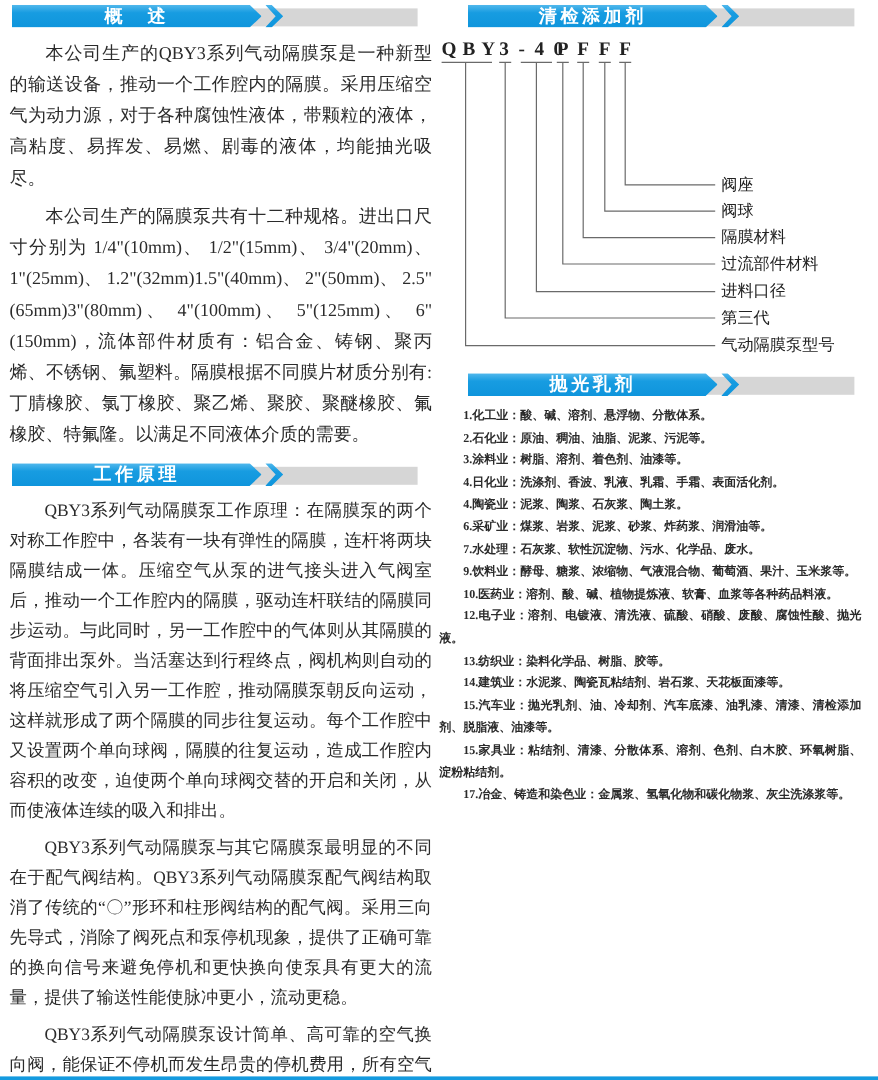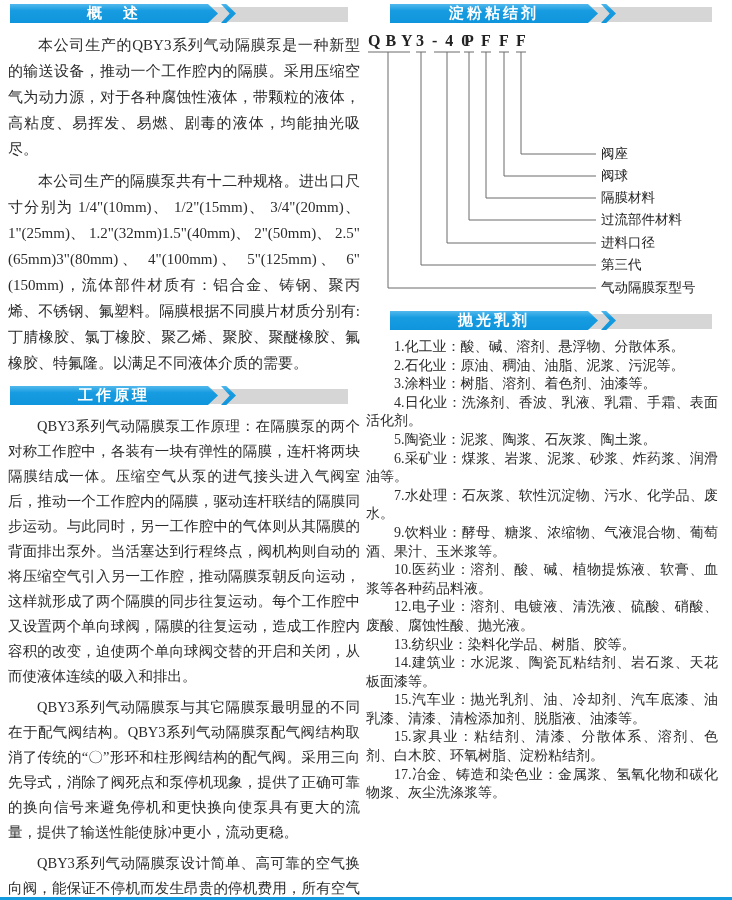--- a/index.html
+++ b/index.html
@@ -43,21 +43,21 @@
   .ov-first{margin-top:9px;}
   .ov{margin-top:6px;}
   .pr{font-size:14.5px;line-height:25px;margin-top:6px;}
   .pr-first{margin-top:9px;}
   .principle-hdr{margin-top:10px;}
 
   .usage-hdr{margin-top:9px;}
   .usage-list{margin-top:8px;}
   .usage-item{
     margin:0;text-align:justify;text-indent:2em;
-    font-size:14px;line-height:18.6px;
+    font-size:10px;line-height:18.6px;font-weight:bold;
   }
 
   .model-diagram{display:block;margin-top:7px;}
   .model-diagram text{fill:#222;}
   .code-text{font-size:16px;font-weight:bold;letter-spacing:2px;}
   .code-text-w{font-size:16px;font-weight:bold;letter-spacing:5px;}
   .lbl-text{font-size:13.5px;}
   .leader{stroke:#6a6a6a;stroke-width:1;fill:none;}
 
   .bottom-rule{position:absolute;left:0;right:0;bottom:0;height:3px;background:#149adf;}
@@ -91,21 +91,21 @@
     <p class="body-text pr pr-first">QBY3系列气动隔膜泵工作原理：在隔膜泵的两个对称工作腔中，各装有一块有弹性的隔膜，连杆将两块隔膜结成一体。压缩空气从泵的进气接头进入气阀室后，推动一个工作腔内的隔膜，驱动连杆联结的隔膜同步运动。与此同时，另一工作腔中的气体则从其隔膜的背面排出泵外。当活塞达到行程终点，阀机构则自动的将压缩空气引入另一工作腔，推动隔膜泵朝反向运动，这样就形成了两个隔膜的同步往复运动。每个工作腔中又设置两个单向球阀，隔膜的往复运动，造成工作腔内容积的改变，迫使两个单向球阀交替的开启和关闭，从而使液体连续的吸入和排出。</p>
     <p class="body-text pr">QBY3系列气动隔膜泵与其它隔膜泵最明显的不同在于配气阀结构。QBY3系列气动隔膜泵配气阀结构取消了传统的“〇”形环和柱形阀结构的配气阀。采用三向先导式，消除了阀死点和泵停机现象，提供了正确可靠的换向信号来避免停机和更快换向使泵具有更大的流量，提供了输送性能使脉冲更小，流动更稳。</p>
     <p class="body-text pr">QBY3系列气动隔膜泵设计简单、高可靠的空气换向阀，能保证不停机而发生昂贵的停机费用，所有空气阀部件可在不拆开流动部分的情况下进行更换。铝质部件经特殊处理能换抵御不洁空气造成腐蚀换向阀中塑料材质的滑块坚固耐用，不易损坏，保证气路通畅，换向灵活。</p>
   </div>
 
   <div class="col col-right">
 
     <div class="sec-hdr hdr-r">
       <div class="hdr-gray"></div>
       <div class="hdr-blue">
-        <span>淀粉粘结剂</span>
+        <span>清检添加剂</span>
       </div>
       <div class="hdr-chev"></div>
     </div>
 
     <svg class="model-diagram" width="352" height="272" viewBox="0 0 352 272" xmlns="http://www.w3.org/2000/svg">
 
       <text class="code-text-w" x="2" y="16">QBY</text>
       <text class="code-text" x="50" y="16">3 - 4 0</text>
       <text class="code-text" x="98" y="16">P</text>
       <text class="code-text" x="115" y="16">F</text>
@@ -144,21 +144,21 @@
         <span>抛光乳剂</span>
       </div>
       <div class="hdr-chev"></div>
     </div>
 
     <div class="usage-list">
       <p class="usage-item">1.化工业：酸、碱、溶剂、悬浮物、分散体系。</p>
       <p class="usage-item">2.石化业：原油、稠油、油脂、泥浆、污泥等。</p>
       <p class="usage-item">3.涂料业：树脂、溶剂、着色剂、油漆等。</p>
       <p class="usage-item">4.日化业：洗涤剂、香波、乳液、乳霜、手霜、表面活化剂。</p>
-      <p class="usage-item">5.陶瓷业：泥浆、陶浆、石灰浆、陶土浆。</p>
+      <p class="usage-item">4.陶瓷业：泥浆、陶浆、石灰浆、陶土浆。</p>
       <p class="usage-item">6.采矿业：煤浆、岩浆、泥浆、砂浆、炸药浆、润滑油等。</p>
       <p class="usage-item">7.水处理：石灰浆、软性沉淀物、污水、化学品、废水。</p>
       <p class="usage-item">9.饮料业：酵母、糖浆、浓缩物、气液混合物、葡萄酒、果汁、玉米浆等。</p>
       <p class="usage-item">10.医药业：溶剂、酸、碱、植物提炼液、软膏、血浆等各种药品料液。</p>
       <p class="usage-item">12.电子业：溶剂、电镀液、清洗液、硫酸、硝酸、废酸、腐蚀性酸、抛光液。</p>
       <p class="usage-item">13.纺织业：染料化学品、树脂、胶等。</p>
       <p class="usage-item">14.建筑业：水泥浆、陶瓷瓦粘结剂、岩石浆、天花板面漆等。</p>
       <p class="usage-item">15.汽车业：抛光乳剂、油、冷却剂、汽车底漆、油乳漆、清漆、清检添加剂、脱脂液、油漆等。</p>
       <p class="usage-item">15.家具业：粘结剂、清漆、分散体系、溶剂、色剂、白木胶、环氧树脂、淀粉粘结剂。</p>
       <p class="usage-item">17.冶金、铸造和染色业：金属浆、氢氧化物和碳化物浆、灰尘洗涤浆等。</p>

